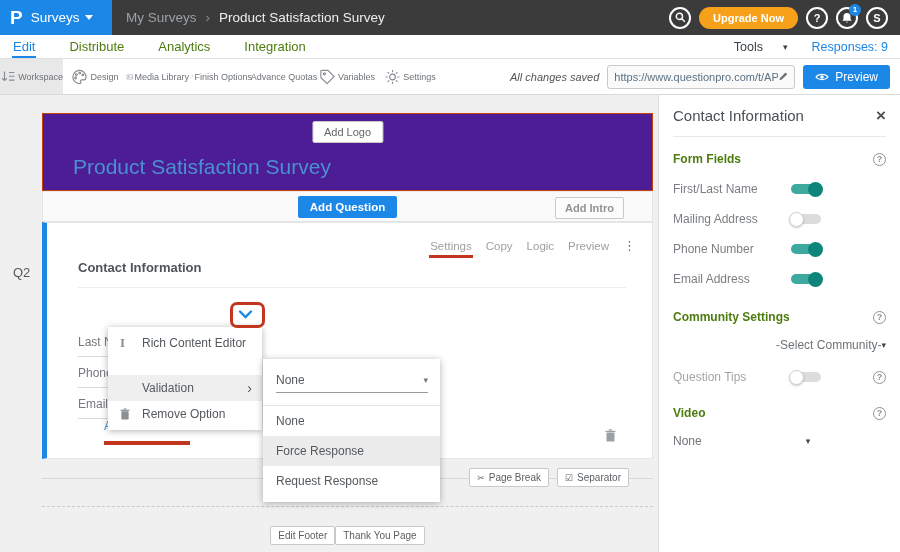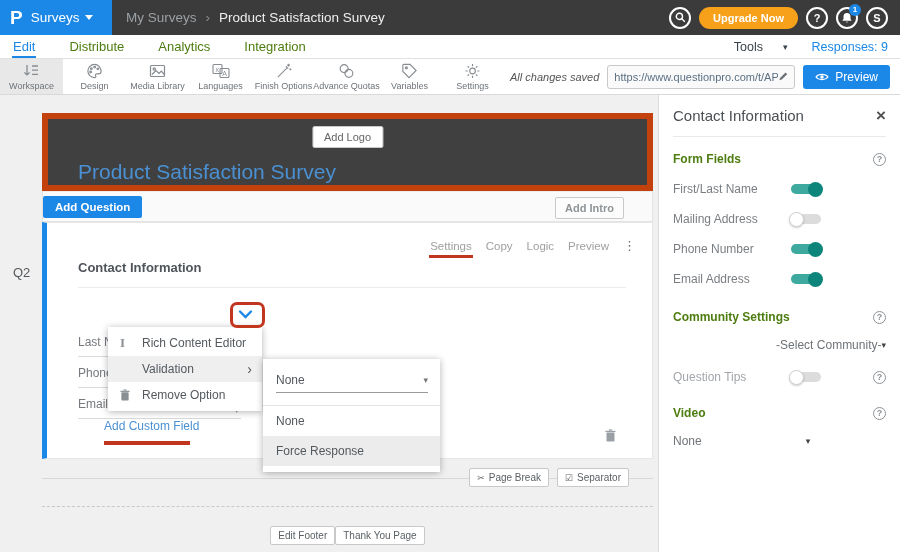--- a/index.html
+++ b/index.html
@@ -25,37 +25,37 @@
   .tabbar { position:absolute; top:35px; left:0; width:900px; height:24px; background:#fff; border-bottom:1px solid #e0e0e0; display:flex; align-items:flex-end; padding:0 12px; z-index:49; }
   .tab { font-size:13px; color:#4d7c0f; margin-right:32px; padding:3px 1px 4px; cursor:pointer; }
   .tab.active { color:var(--accent-blue,#1b87e6); border-bottom:2px solid var(--accent-blue,#1b87e6); padding-bottom:2px; }
   .tab-right { margin-left:auto; display:flex; gap:24px; font-size:12.5px; align-items:center; padding-bottom:4px; }
   .tools { color:#39424a; cursor:pointer; display:flex; align-items:center; gap:20px; }
   .caret-d { font-size:9px; color:#39424a; }
   .responses { color:var(--accent-blue,#1b87e6); cursor:pointer; }
 
   
   .toolbar { position:absolute; top:59px; left:0; width:900px; height:36px; background:#fff; border-bottom:1px solid #d9d9d9; display:flex; align-items:stretch; z-index:48; }
-  .tool-item { width:63px; display:flex; flex-direction:column; align-items:center; justify-content:center; gap:1px; cursor:pointer; }
+  .tool-item { width:63px; display:flex; align-items:center; justify-content:center; gap:1px; cursor:pointer; }
   .tool-item.active { background:#e8e8e8; }
   .tool-label { font-size:9px; color:#6e7378; white-space:nowrap; }
   .toolbar-right { margin-left:auto; display:flex; align-items:center; gap:8px; padding-right:10px; }
   .save-status { font-style:italic; font-size:11px; color:#555; white-space:nowrap; }
   .url-box { width:188px; height:24px; border:1px solid #c9c9c9; border-radius:3px; background:#fafafa; display:flex; align-items:center; padding:0 6px; }
   .url-input { border:none; background:transparent; font-size:11px; color:#5b7083; width:100%; outline:none; font-family:inherit; }
   .preview-btn { background:var(--accent-blue,#1b87e6); color:#fff; font-size:12px; border:none; border-radius:3px; padding:5px 12px; display:flex; gap:6px; align-items:center; cursor:pointer; font-family:inherit; }
 
   
   .main { position:absolute; top:95px; left:0; width:658px; height:457px; background:#f0f0f0; }
   .q-number { position:absolute; left:13px; top:170px; font-size:13px; color:#54585c; }
   .card { position:absolute; left:42px; top:18px; width:611px; }
-  .card-header { background:#404040; border:6px solid #c2410c; height:78px; position:relative; }
+  .card-header { background:#4c1d95; border:1px solid #c2410c; height:78px; position:relative; }
   .add-logo { position:absolute; left:50%; top:7px; transform:translateX(-50%); background:#fff; border:1px solid #c9c9c9; border-radius:2px; font-size:11px; color:#666; padding:4px 11px; cursor:pointer; }
   .survey-title { position:absolute; left:30px; top:41px; font-size:21px; color:var(--title-blue,#4a90d2); }
-  .card-strip { background:#fafafa; border:1px solid #e4e4e4; border-top:1px solid #ececec; height:31px; position:relative; display:flex; align-items:center; justify-content:flex-start; }
+  .card-strip { background:#fafafa; border:1px solid #e4e4e4; border-top:1px solid #ececec; height:31px; position:relative; display:flex; align-items:center; justify-content:center; }
   .add-question { background:var(--accent-blue,#1b87e6); color:#fff; font-size:11.5px; font-weight:bold; padding:5px 12px; border-radius:2px; border:none; cursor:pointer; font-family:inherit; }
   .add-intro { position:absolute; right:28px; top:5px; background:#fcfcfc; border:1px solid #c9c9c9; color:#8f9396; font-size:11px; padding:4px 9px; border-radius:2px; cursor:pointer;font-weight:bold; }
 
   .qblock { background:#fff; border:1px solid #e6e6e6; border-left:5px solid var(--accent-blue,#1b87e6); height:237px; position:relative; }
   .actions { position:absolute; top:15px; right:16px; display:flex; gap:14px; align-items:center; font-size:11.5px; color:#a0a0a0; }
   .action { cursor:pointer; position:relative; }
   .action.annotated::after { content:""; position:absolute; left:-1px; right:-1px; bottom:-6px; height:3px; background:var(--annotation-red,#bf3a26); }
   .kebab { color:#6d6d6d; font-size:13px; cursor:pointer; }
   .q-title { position:absolute; left:31px; top:37px; font-size:13px; font-weight:bold; color:#4f545a; }
   .q-divider { position:absolute; left:31px; right:26px; top:64px; border-top:1px solid #ededed; }
@@ -63,21 +63,21 @@
   .field-row .f-caret { position:absolute; right:2px; bottom:3px; font-size:9px; color:#9a9a9a; }
   .chev-blue { position:absolute; left:190px; top:86px; z-index:41; }
   .ann-rect { position:absolute; left:183px; top:79px; width:35px; height:26px; border:3px solid var(--annotation-red,#cf2d1e); border-radius:7px; z-index:42; }
   .ann-underline { position:absolute; left:57px; top:218px; width:86px; height:4px; background:var(--annotation-red,#c2361f); z-index:42; }
   .add-custom { position:absolute; left:57px; top:196px; font-size:12px; color:var(--title-blue,#4a90d2); cursor:pointer; }
   .row-trash { position:absolute; left:558px; top:206px; cursor:pointer; }
 
   
   .ctx-menu { position:absolute; left:61px; top:104px; width:154px; background:#fff; box-shadow:0 1px 7px rgba(0,0,0,.3); z-index:25; padding:3px 0; }
   .menu-item { height:26px; display:flex; align-items:center; padding:0 10px 0 12px; font-size:12px; color:#54595e; cursor:pointer; }
-  .menu-item.hl { background:#efefef; }
+  .menu-item.hl { background:#efefef;margin-top:19px; }
   .mi-icon { width:22px; display:flex; align-items:center; color:#8a8f94; }
   .serif-i { font-family:"Liberation Serif","DejaVu Serif",serif; font-size:13px; font-weight:bold; }
   .mi-caret { margin-left:auto; color:#555; font-size:14px; line-height:1; }
 
   
   .submenu { position:absolute; left:216px; top:136px; width:177px; background:#fff; box-shadow:0 1px 7px rgba(0,0,0,.3); z-index:26; padding-bottom:6px; }
   .sub-select { margin:14px 12px 0 13px; display:flex; align-items:center; justify-content:space-between; font-size:12px; color:#54595e; border-bottom:1px solid #9a9a9a; padding-bottom:5px; cursor:pointer; }
   .sub-select .f-caret { font-size:9px; color:#777; }
   .sub-divider { margin-top:12px; border-top:1px solid #e3e3e3; }
   .sub-option { padding:8px 13px; font-size:12px; color:#54595e; cursor:pointer; }
@@ -197,31 +197,20 @@
     <svg width="19" height="18" viewBox="0 0 19 18">
         <g stroke="#878c91" stroke-width="1.2" fill="none">
           <rect x="2.5" y="3.5" width="14" height="11" rx="1"></rect>
           <circle cx="6.3" cy="7" r="1.2"></circle>
           <path d="M4 12.5l4-4 3 3 2.3-2.3 3 3.3"></path>
         </g>
       </svg>
     <span class="tool-label">Media Library</span>
   </div>
   <div class="tool-item">
-    <svg width="20" height="18" viewBox="0 0 20 18">
-        <g stroke="#878c91" stroke-width="1.1" fill="none">
-          <rect x="2" y="2.5" width="9" height="9" rx="1"></rect>
-          <rect x="9" y="6.5" width="9" height="9" rx="1"></rect>
-        </g>
-        <text x="4.6" y="9.6" font-size="7" fill="#878c91" font-family="sans-serif">x</text>
-        <text x="11.2" y="13.8" font-size="7" fill="#878c91" font-family="sans-serif">A</text>
-      </svg>
-    <span class="tool-label">Languages</span>
-  </div>
-  <div class="tool-item">
     <svg width="19" height="18" viewBox="0 0 19 19">
         <g stroke="#878c91" stroke-width="1.2" fill="none">
           <path d="M3.5 16L13 6.5"></path>
           <path d="M12 4.5l2.4 2.4"></path>
           <path d="M14.8 1.8v3M13.3 3.3h3"></path>
           <path d="M16.8 6.8v2M15.8 7.8h2"></path>
         </g>
       </svg>
     <span class="tool-label">Finish Options</span>
   </div>
@@ -352,20 +341,21 @@
       </div>
 
       <div class="submenu">
         <div class="sub-select">
           <span>None</span>
           <span class="f-caret">▾</span>
         </div>
         <div class="sub-divider"></div>
         <div class="sub-option">None</div>
         <div class="sub-option hl">Force Response</div>
+        <div class="sub-option">Request Response</div>
       </div>
     </div>
   </div>
 
   <div class="pb-line"></div>
   <div class="pb-buttons">
     <button class="mini-btn">
       <span class="mini-ic">✂</span>
       <span>Page Break</span>
     </button>

